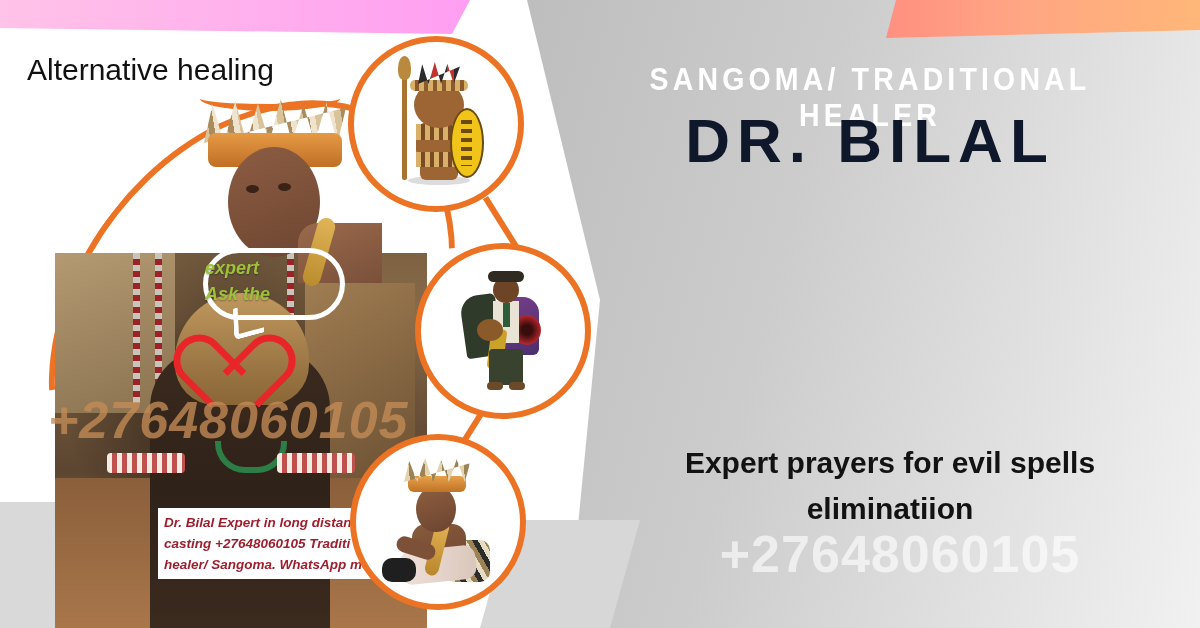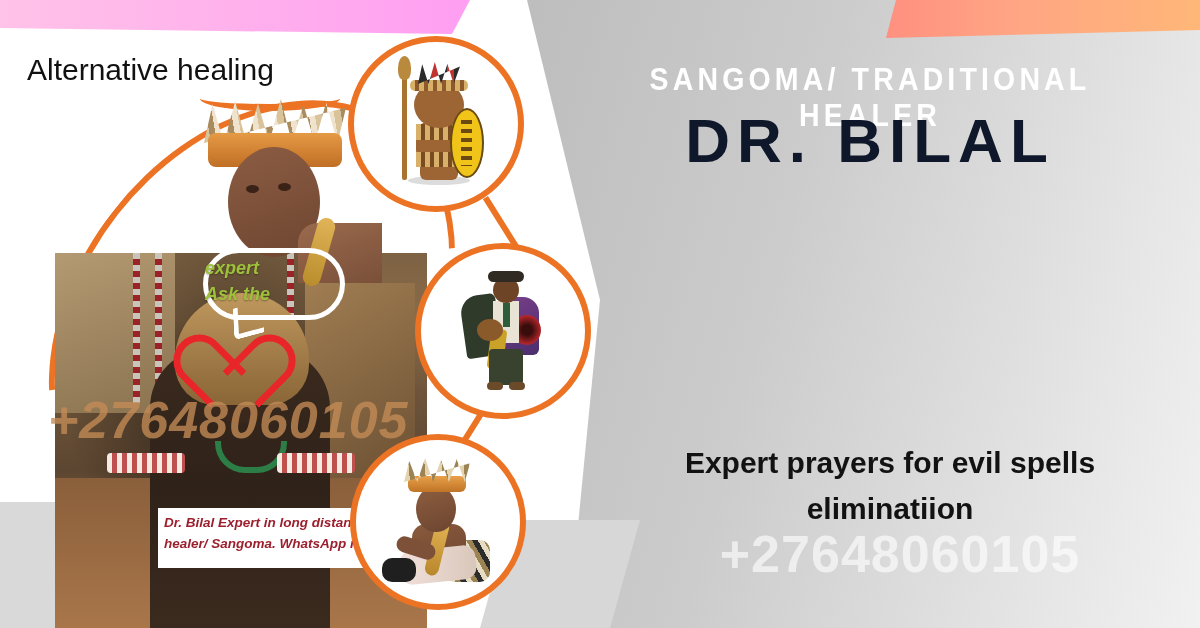--- a/index.html
+++ b/index.html
@@ -82,21 +82,21 @@
     text-shadow:0 1px 2px rgba(0,0,0,.35);
   }
 
   .watermark-photo{
     position:absolute;left:48px;top:390px;
     font-size:52px;font-style:italic;font-weight:bold;letter-spacing:1px;
     color:rgba(196,140,86,.78);white-space:nowrap;
   }
 
   .caption-box{
-    position:absolute;left:158px;top:508px;width:230px;height:60px;background:#ffffff;
+    position:absolute;left:158px;top:508px;width:230px;height:71px;background:#ffffff;
     padding:4px 6px;box-sizing:border-box;overflow:hidden;
   }
   .caption-box p{
     margin:0;color:#9c1f2e;font-style:italic;font-weight:bold;font-size:13.5px;line-height:21px;white-space:nowrap;
   }
 
   
   .top-figure{position:absolute;left:170px;top:105px;width:210px;height:165px;}
   .tf-head{position:absolute;left:58px;top:42px;width:92px;height:110px;border-radius:46px/55px;background:linear-gradient(160deg,#8c5c43,#6e4631);}
   .tf-crown{position:absolute;left:38px;top:28px;width:134px;height:34px;border-radius:8px;background:linear-gradient(180deg,#e59a45,#c06f24);}
@@ -246,20 +246,21 @@
   </div>
   <div class="ask-expert">
     <div>expert</div>
     <div>Ask the</div>
   </div>
 
   <div class="watermark-photo">+27648060105</div>
 
   <div class="caption-box">
     <p>Dr. Bilal Expert in long distan</p>
+    <p>casting +27648060105 Traditi</p>
     <p>healer/ Sangoma. WhatsApp me</p>
   </div>
 
   <div class="circle c1">
     <div class="clip-zulu-boy">
       <div class="zb-spear"></div>
       <div class="zb-spear-tip"></div>
       <div class="zb-shadow"></div>
       <div class="zb-legs"></div>
       <div class="zb-body"></div>

